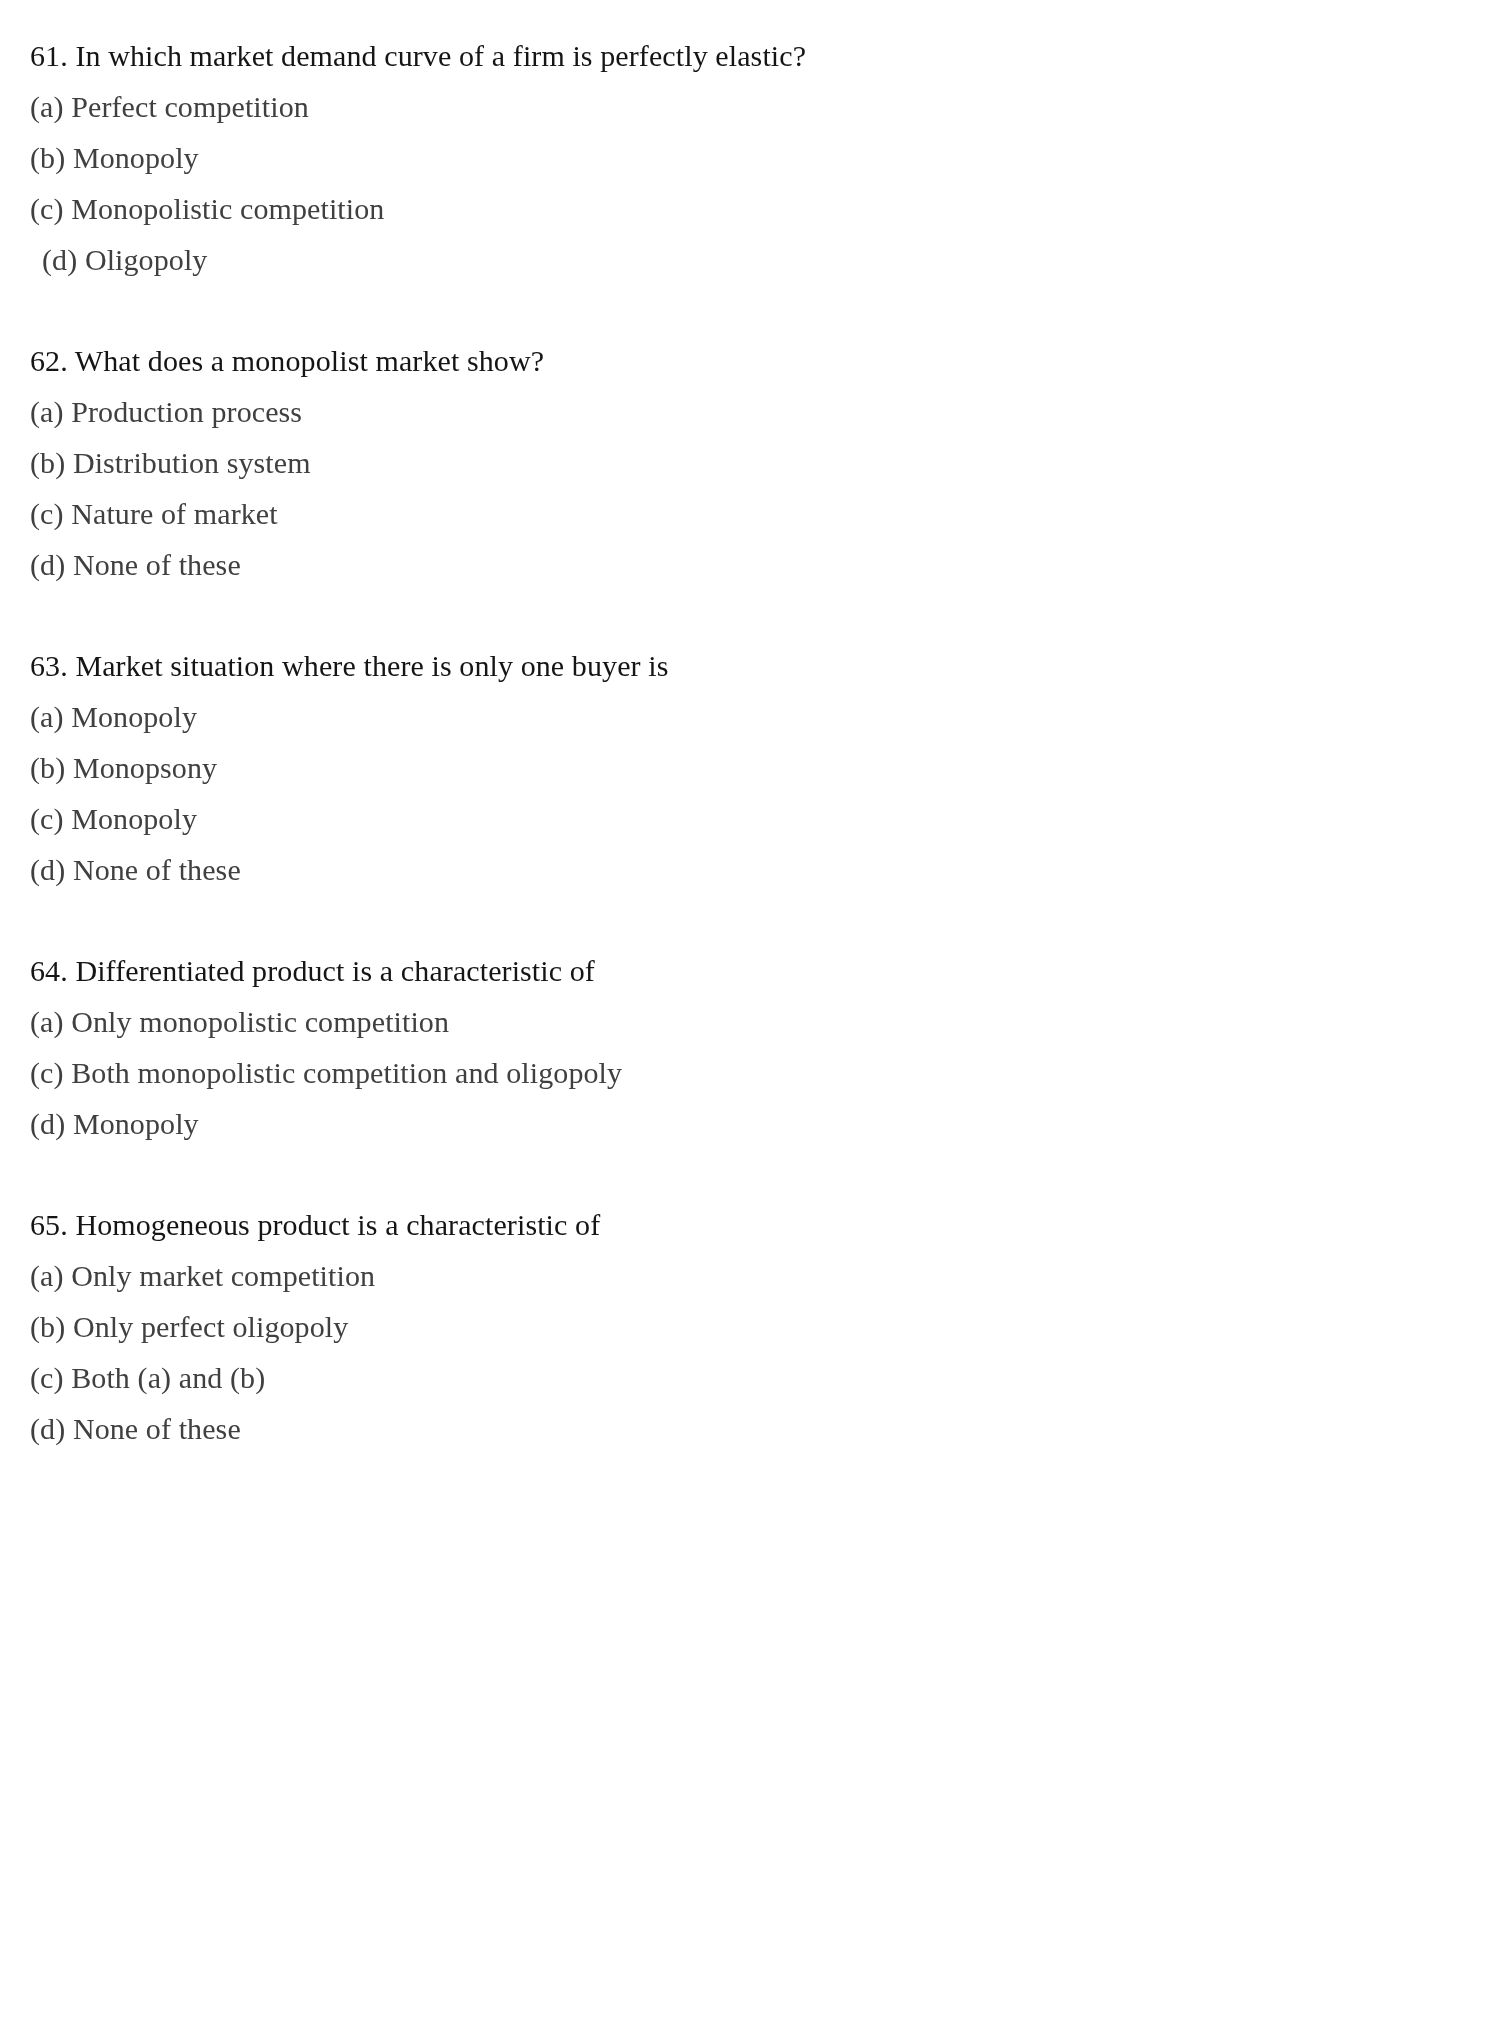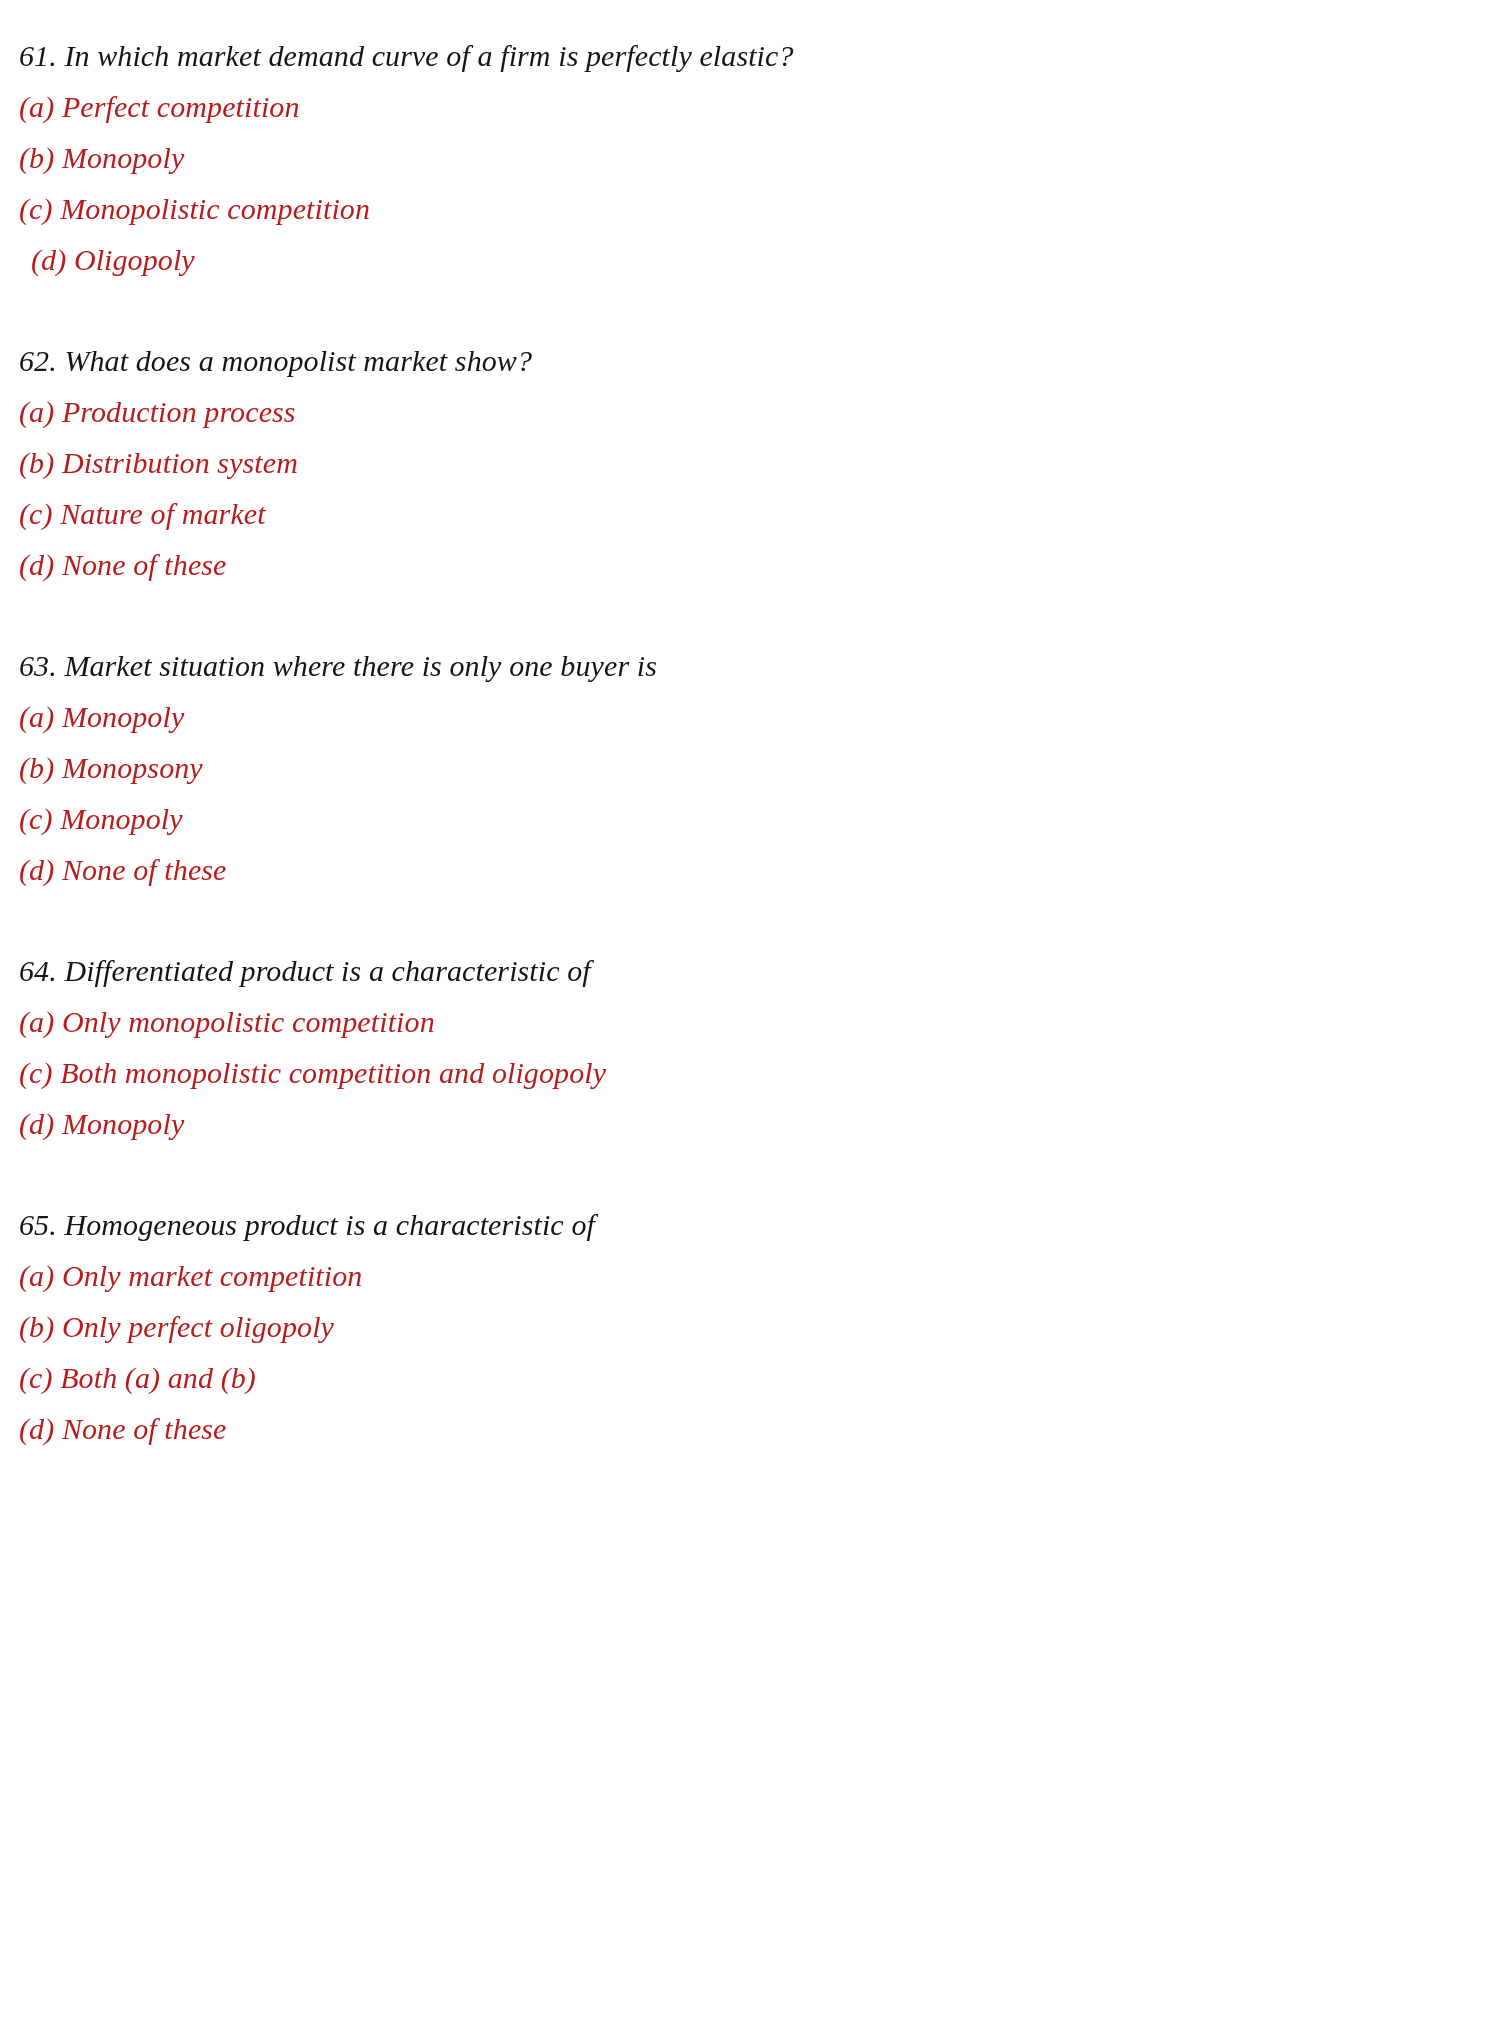--- a/index.html
+++ b/index.html
@@ -21,23 +21,22 @@
     position: relative;
     width: 1505px;
     height: 2034px;
     background: #ffffff;
     padding: 0;
     box-sizing: border-box;
   }
 
   .page-inner {
     padding-top: 30px;
-    padding-left: 19px;
+    padding-left: 30px;
     padding-right: 40px;
-    font-style: italic;
   }
 
   .qblock {
     margin: 0 0 50px 0;
   }
 
   .qblock:last-child {
     margin-bottom: 0;
   }
 
@@ -47,21 +46,21 @@
     letter-spacing: 0.1px;
     white-space: nowrap;
     color: #151515;
   }
 
   .opt {
     font-size: 30px;
     line-height: 51px;
     letter-spacing: 0.1px;
     white-space: nowrap;
-    color: #b91c1c;
+    color: #404040;
   }
 
   .opt.indent {
     padding-left: 12px;
   }
 
   
   .q-text, .opt {
     text-rendering: optimizeLegibility;
   }

